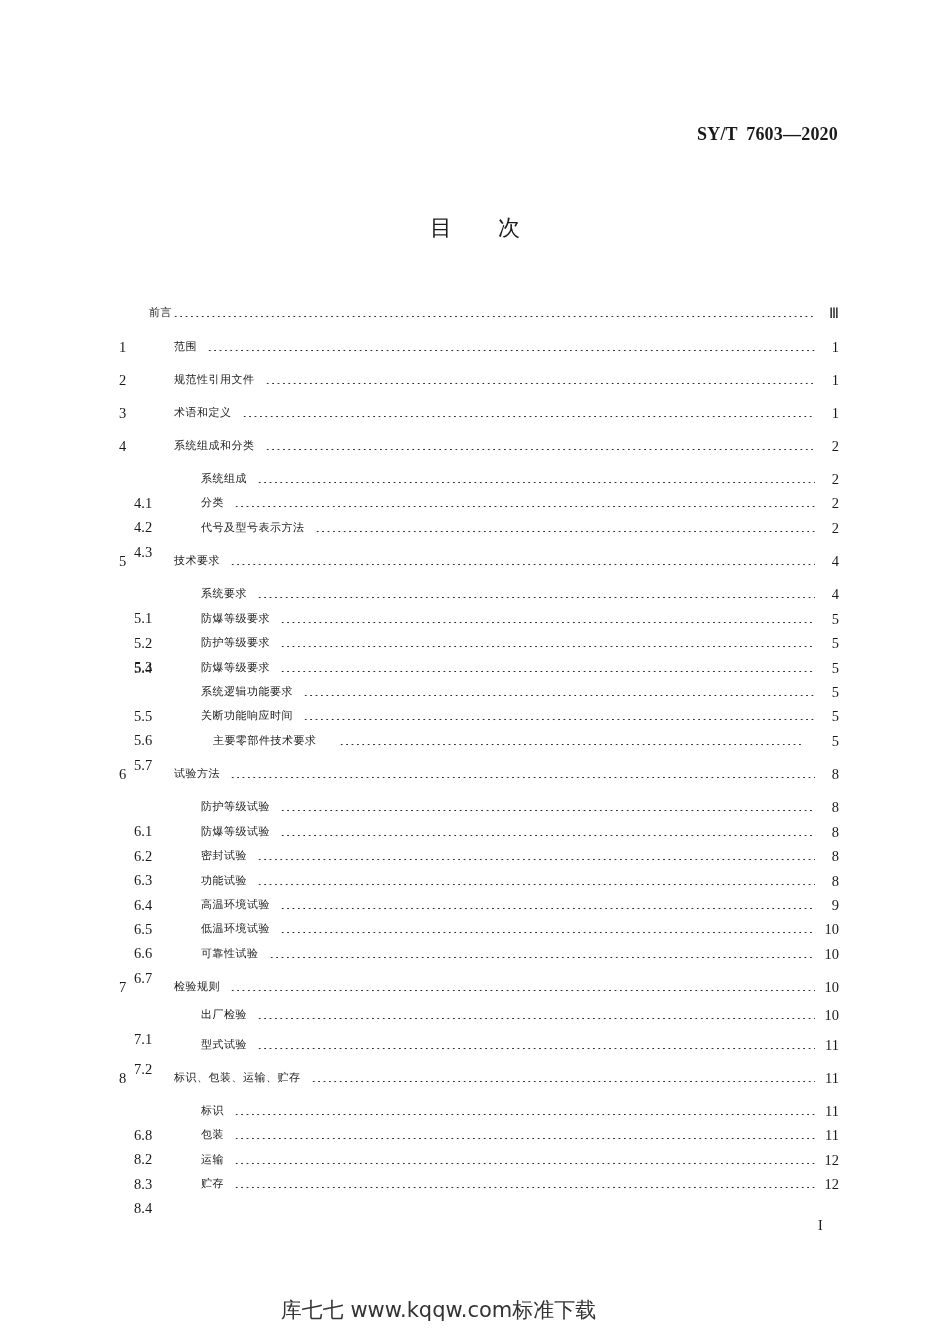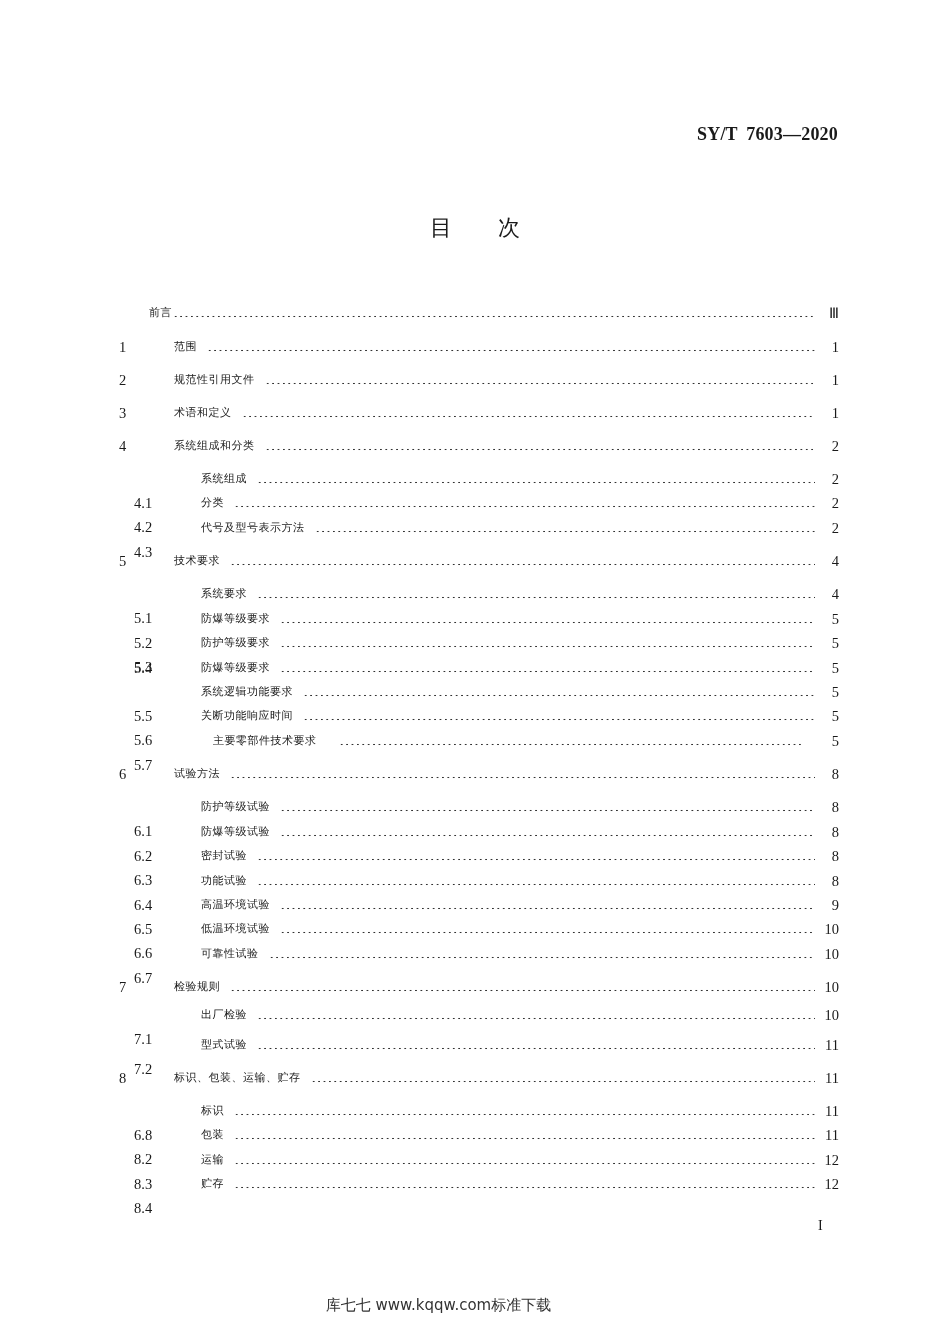--- a/index.html
+++ b/index.html
@@ -33,21 +33,21 @@
       background-size: 5.4px 3px; background-repeat: repeat-x; background-position: left center;
       height: 3px;
     }
     .row.tight .leader { margin-left: 1px; }
     .row .page { min-width: 20px; text-align: right; font-family: "Liberation Serif", serif; font-size: 14.5px; }
     .page-num {
       position: absolute; top: 1218px; left: 818px; font-size: 14px; font-family: "Liberation Serif", serif;
     }
     .footer {
       position: absolute; top: 1296px; left: 0; width: 877px; text-align: center;
-      font-size: 15px; font-family: "DejaVu Sans", sans-serif; color: #333;
+      font-size: 21px; font-family: "DejaVu Sans", sans-serif; color: #333;
     }
   </style>
 </head>
 <body>
 
 <div class="std-code">SY/T  7603—2020</div>
 <div class="toc-title">目次</div>
 
 <div class="toc" id="toc">
     <div class="row l1 tight" style="top: 302px;">

